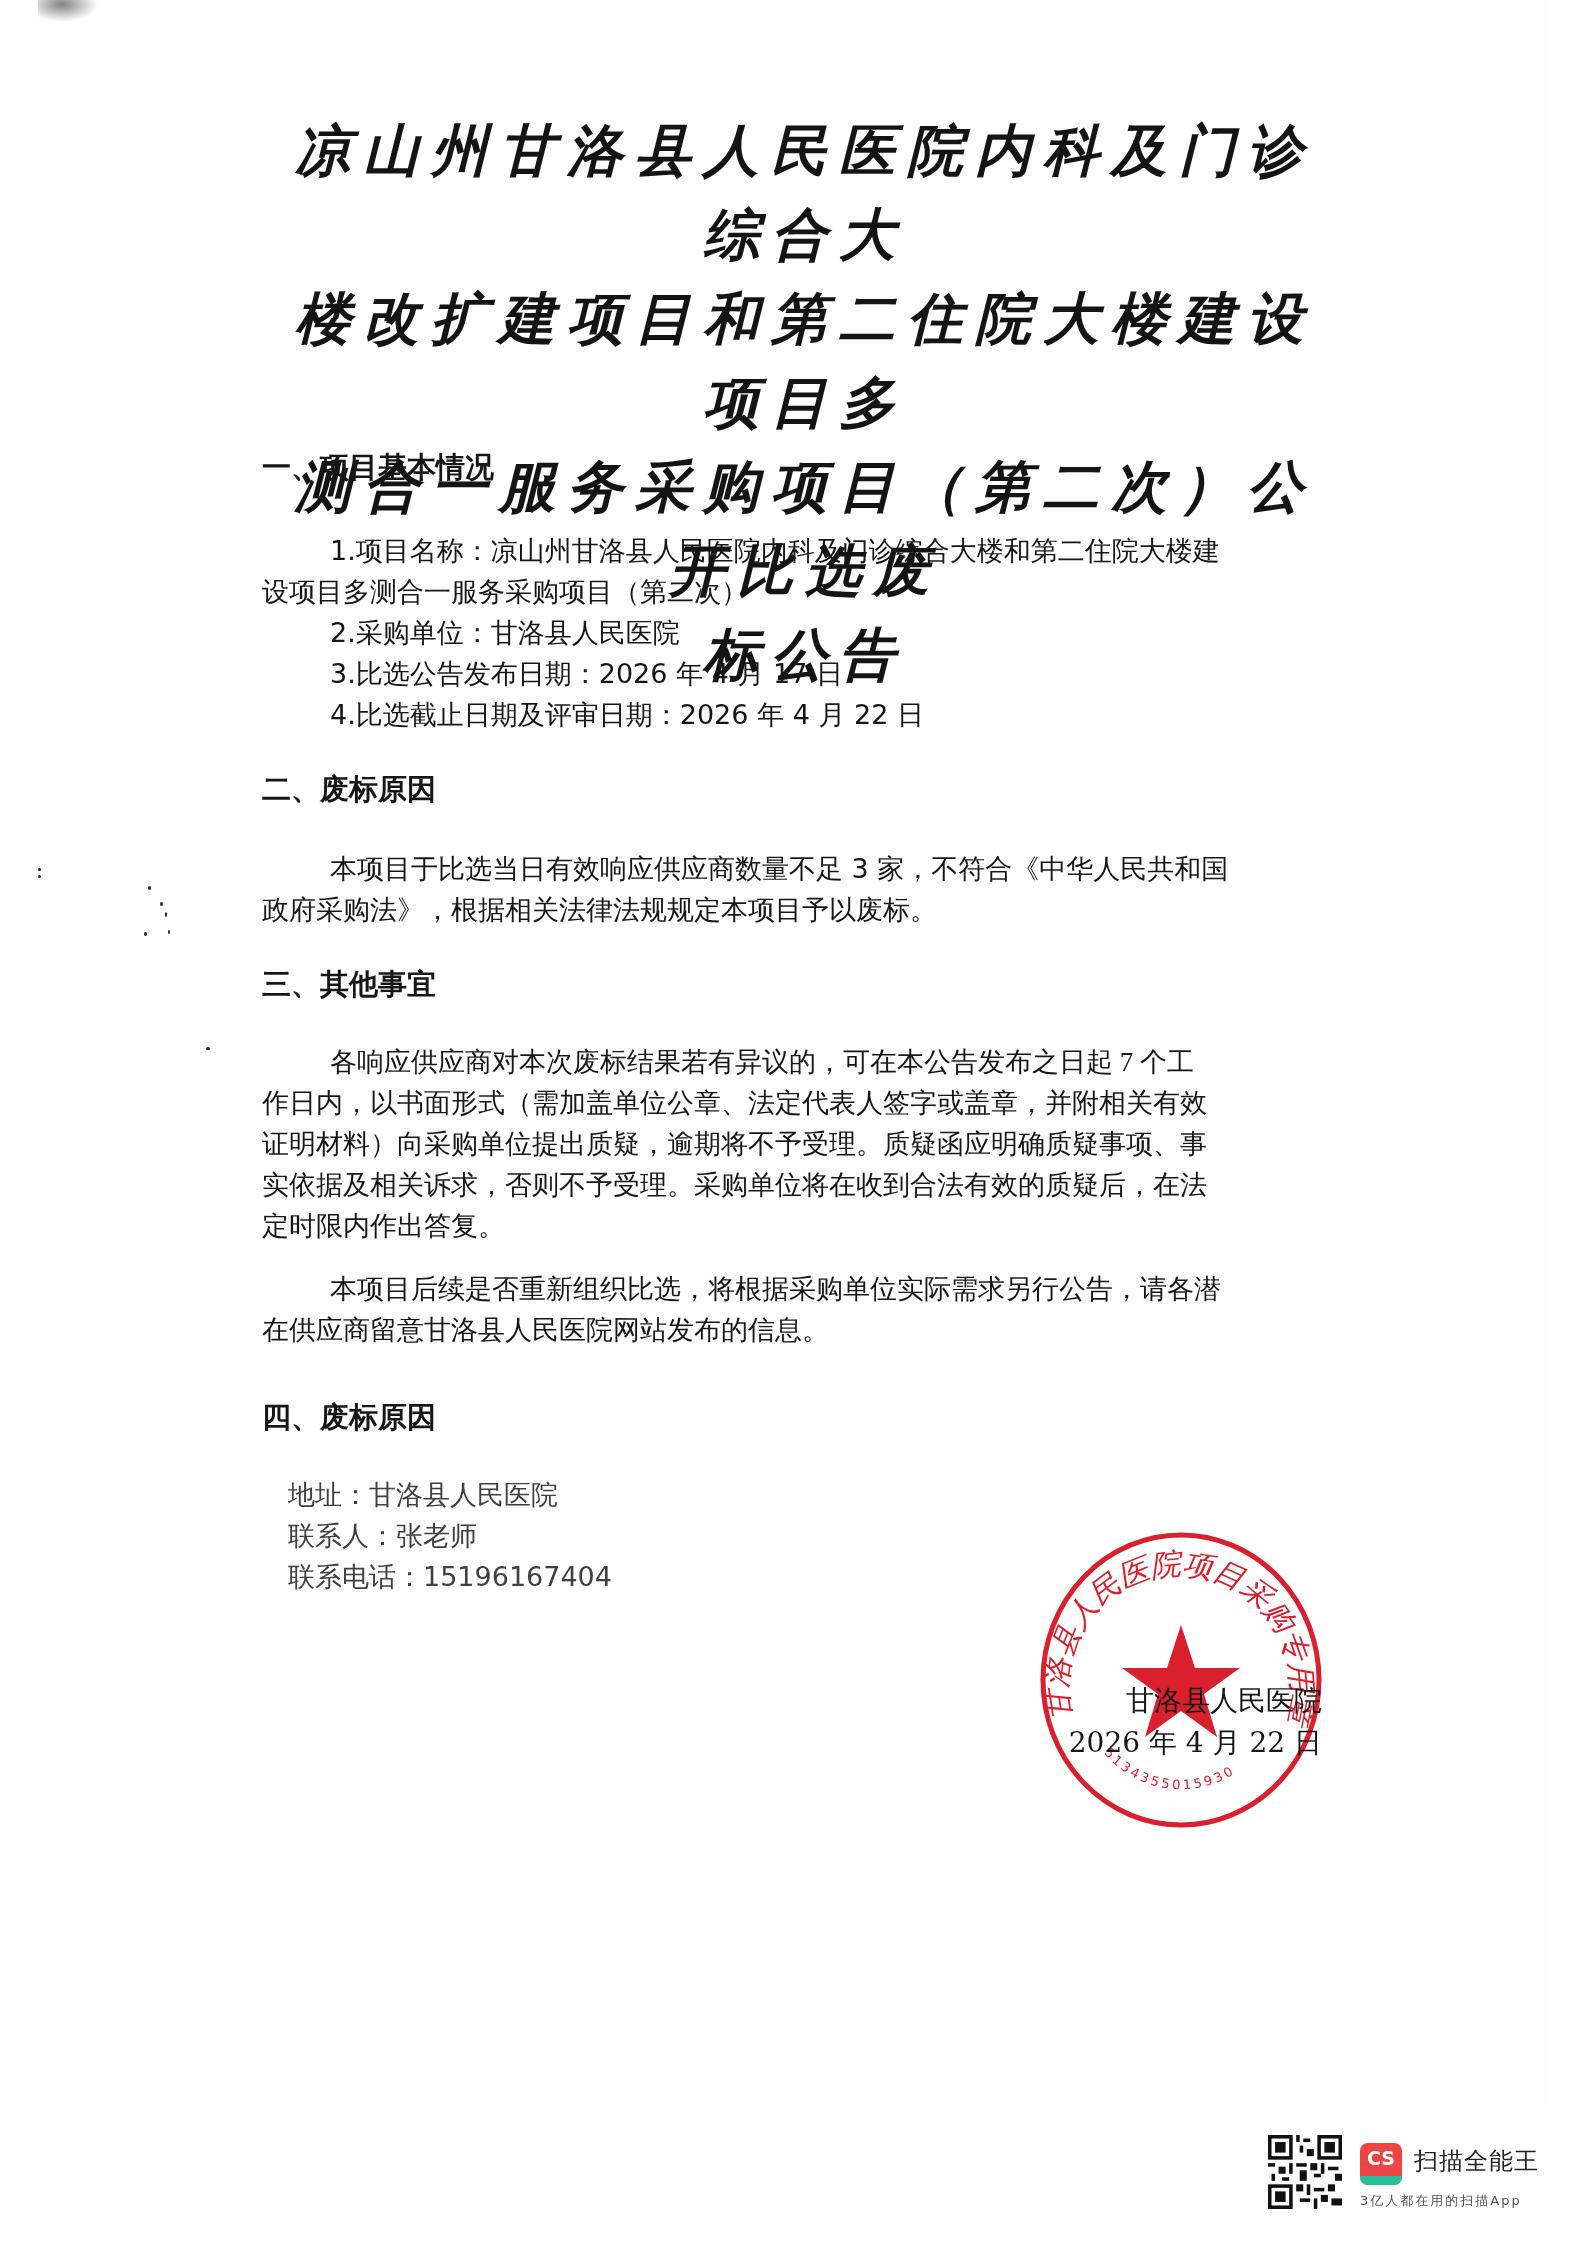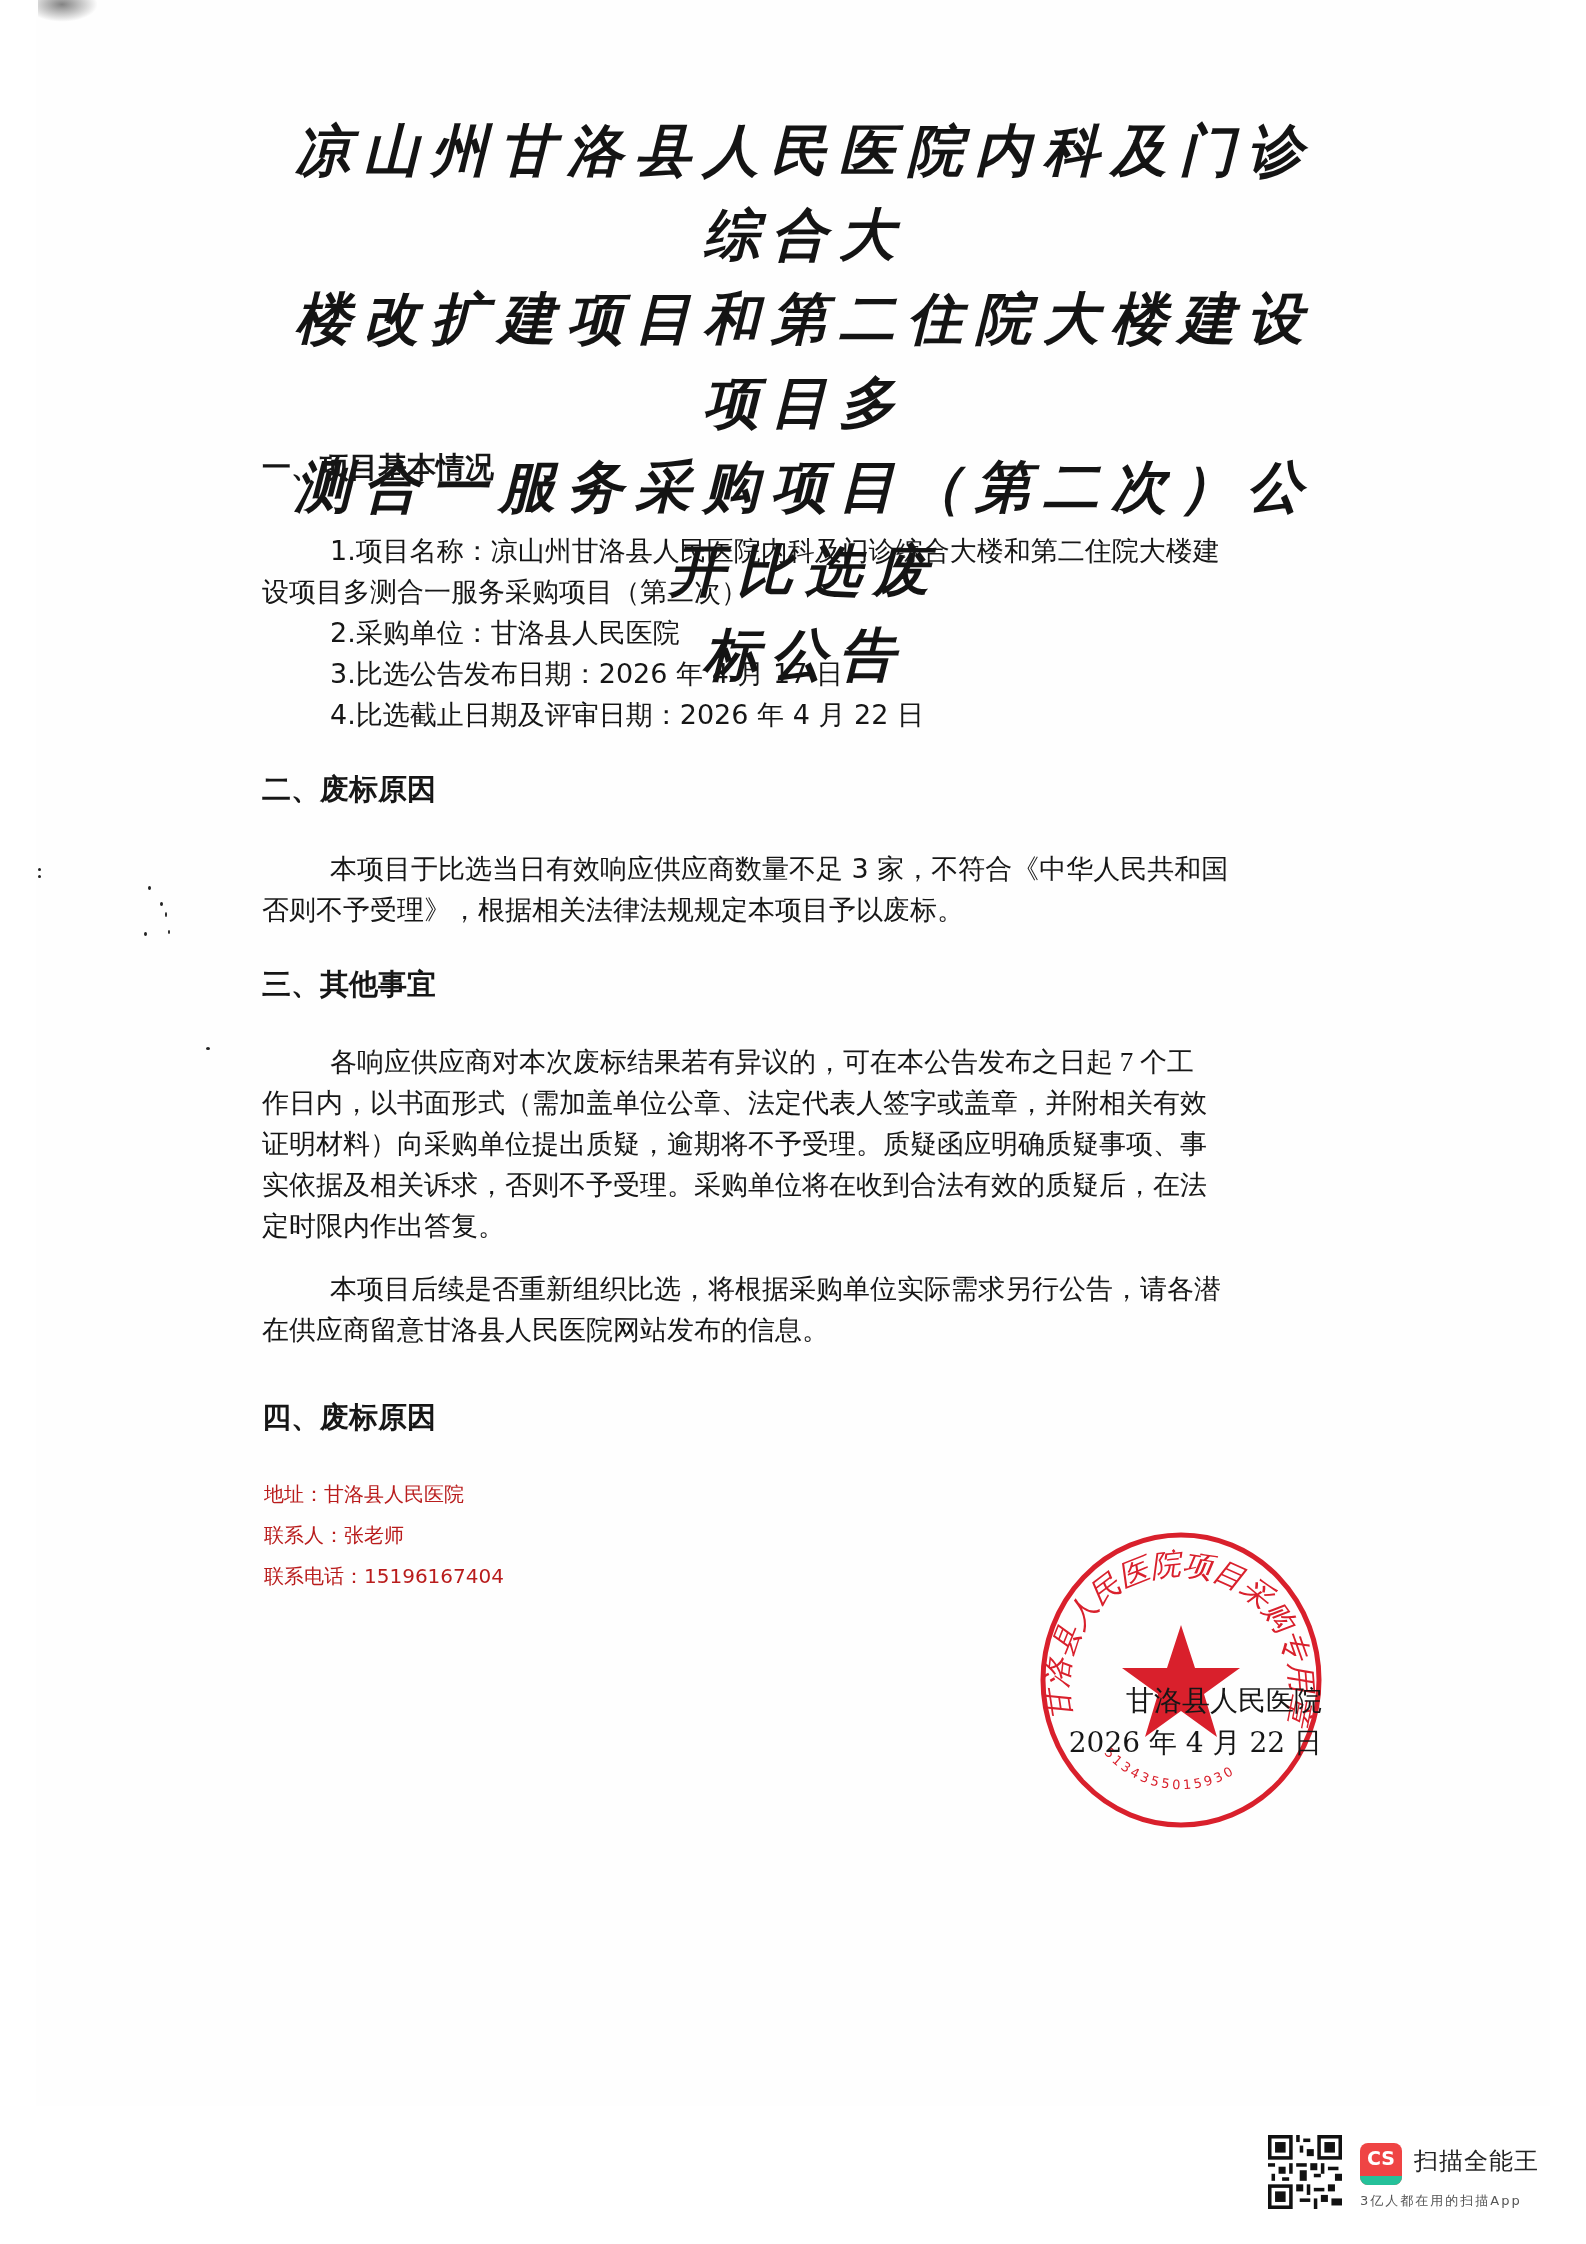--- a/index.html
+++ b/index.html
@@ -28,22 +28,22 @@
     font-family: "DejaVu Sans", sans-serif; color: #161616;
   }
   .para {
     position: absolute; left: 262px; width: 1088px;
     font-family: "DejaVu Sans", sans-serif; font-size: 27px;
     line-height: 41px; color: #161616; text-align: justify;
   }
   .para .line { display: block; white-space: nowrap; }
   .indent { padding-left: 68px; }
   .contact {
-    position: absolute; left: 264px; font-family: "DejaVu Sans", sans-serif;
-    font-size: 20px; line-height: 41px; color: #b91c1c;
+    position: absolute; left: 288px; font-family: "DejaVu Sans", sans-serif;
+    font-size: 27px; line-height: 41px; color: #404040;
   }
   .seal {
     position: absolute; left: 1036px; top: 1530px; width: 290px; height: 300px;
   }
   .signature {
     position: absolute; left: 1062px; top: 1680px; font-family: "DejaVu Serif", serif;
     font-size: 28px; line-height: 42px; color: #161616; text-align: right; width: 260px;
   }
   .watermark { position: absolute; left: 1268px; top: 2135px; width: 310px; height: 90px; }
   .qr { position: absolute; left: 0; top: 0; width: 74px; height: 74px; }
@@ -84,21 +84,21 @@
   <span class="line indent">1.项目名称：凉山州甘洛县人民医院内科及门诊综合大楼和第二住院大楼建</span>
   <span class="line">设项目多测合一服务采购项目（第二次）</span>
   <span class="line indent">2.采购单位：甘洛县人民医院</span>
   <span class="line indent">3.比选公告发布日期：2026 年 4 月 17 日</span>
   <span class="line indent">4.比选截止日期及评审日期：2026 年 4 月 22 日</span>
 </div>
 
 <div class="section-heading" style="top:770px;">二、废标原因</div>
 <div class="para" style="top:848px;">
   <span class="line indent">本项目于比选当日有效响应供应商数量不足 3 家，不符合《中华人民共和国</span>
-  <span class="line">否则不予受理》，根据相关法律法规规定本项目予以废标。</span>
+  <span class="line">政府采购法》，根据相关法律法规规定本项目予以废标。</span>
 </div>
 
 <div class="section-heading" style="top:965px;">三、其他事宜</div>
 <div class="para" style="top:1042px;font-family:Liberation Serif, serif;">
   <span class="line indent">各响应供应商对本次废标结果若有异议的，可在本公告发布之日起  7  个工</span>
   <span class="line">作日内，以书面形式（需加盖单位公章、法定代表人签字或盖章，并附相关有效</span>
   <span class="line">证明材料）向采购单位提出质疑，逾期将不予受理。质疑函应明确质疑事项、事</span>
   <span class="line">实依据及相关诉求，否则不予受理。采购单位将在收到合法有效的质疑后，在法</span>
   <span class="line">定时限内作出答复。</span>
 </div>

